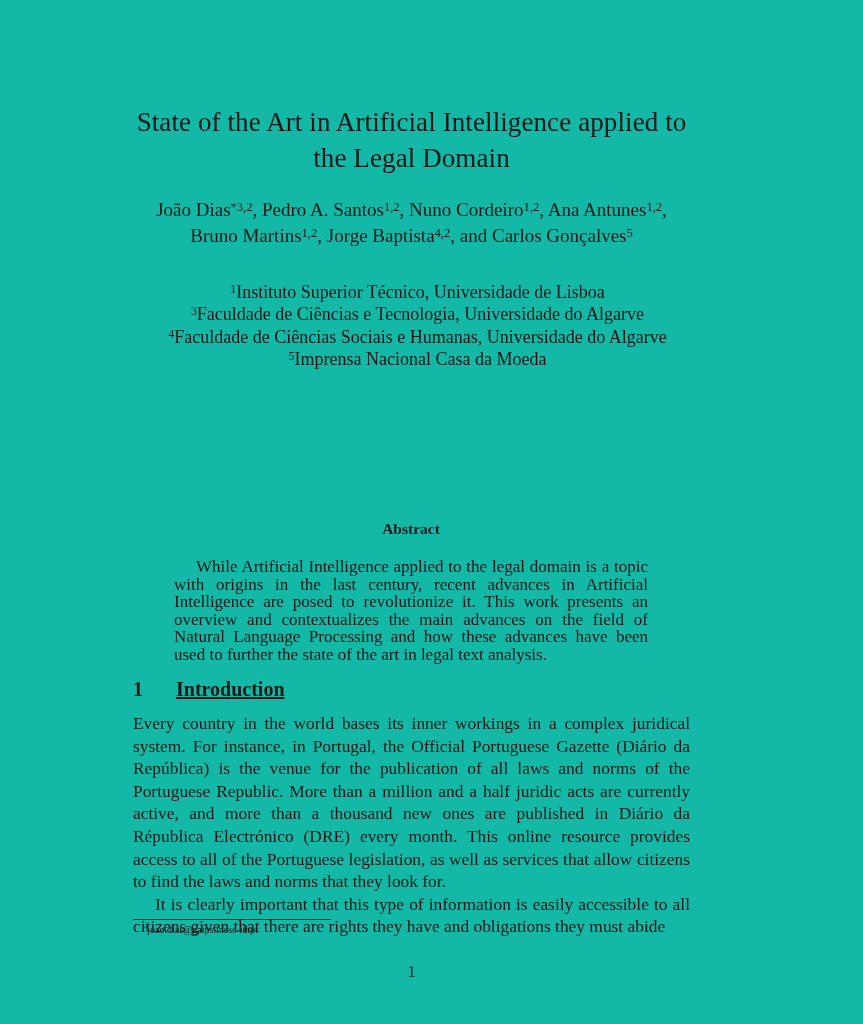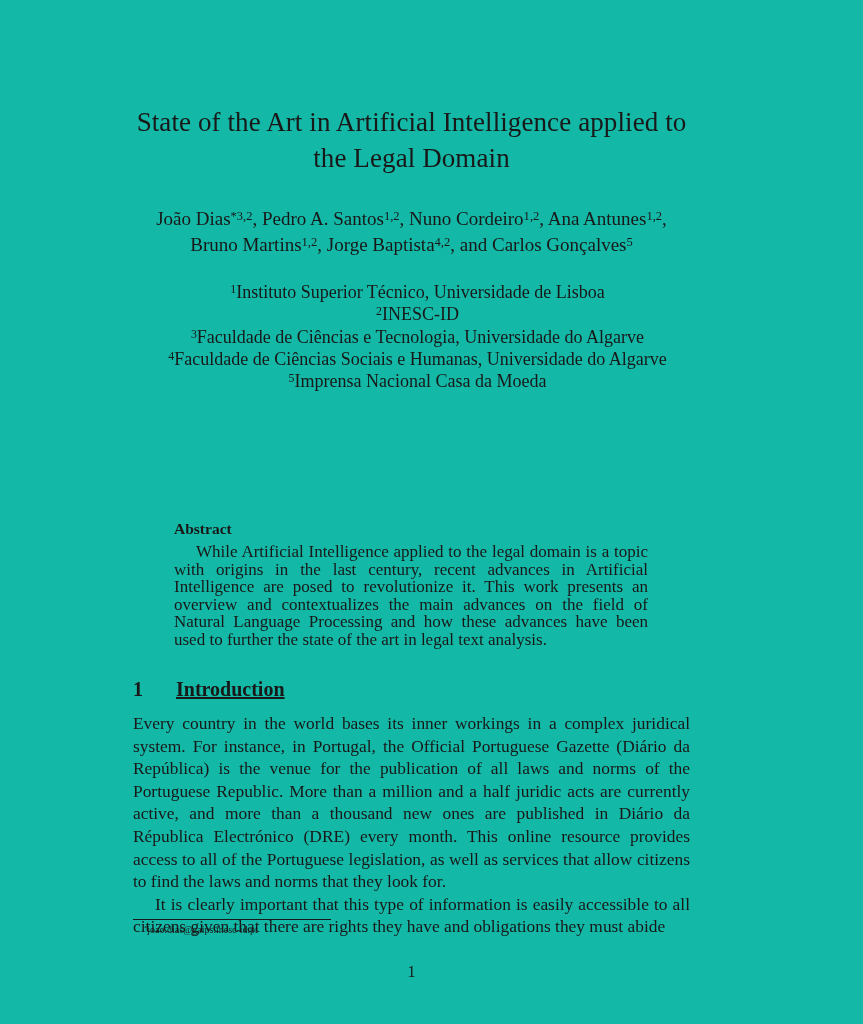--- a/index.html
+++ b/index.html
@@ -33,21 +33,21 @@
     width: 557px;
     text-align: center;
     font-size: 27px;
     line-height: 36px;
     letter-spacing: 0.1px;
   }
 
   
   .authors {
     position: absolute;
-    top: 206px;
+    top: 197px;
     left: 155px;
     width: 513px;
     text-align: center;
     font-size: 19px;
     line-height: 26px;
   }
   .authors sup, .affil sup, .footnote sup {
     font-size: 0.66em;
     vertical-align: 0.42em;
     line-height: 0;
@@ -76,24 +76,25 @@
   }
 
   
   .abstract-block {
     position: absolute;
     top: 519px;
     left: 174px;
     width: 474px;
   }
   .abstract-heading {
+    text-align: center;
     font-weight: bold;
     font-size: 15.5px;
     line-height: 19px;
-    margin-bottom: 5px;
+    margin-bottom: 20px;
   }
   .abstract-body {
     font-size: 17px;
     line-height: 17.6px;
     text-align: justify;
     text-indent: 22px;
     hyphens: manual;
   }
 
   
@@ -155,21 +156,20 @@
 <body>
 
 <div class="page">
 
   <div class="title">State of the Art in Artificial Intelligence applied to the Legal Domain</div>
 
   <div class="authors"><span>João Dias</span><sup>*3,2</sup><span>, </span><span>Pedro A. Santos</span><sup>1,2</sup><span>, </span><span>Nuno Cordeiro</span><sup>1,2</sup><span>, </span><span>Ana Antunes</span><sup>1,2</sup><span>, </span><span>Bruno Martins</span><sup>1,2</sup><span>, </span><span>Jorge Baptista</span><sup>4,2</sup><span>, and </span><span>Carlos Gonçalves</span><sup>5</sup></div>
 
   <div class="affiliations">
     <span class="affil"><sup>1</sup><span>Instituto Superior Técnico, Universidade de Lisboa</span></span>
-    <span class="affil"><sup>2</sup><span>INESC-ID</span></span>
     <span class="affil"><sup>3</sup><span>Faculdade de Ciências e Tecnologia, Universidade do Algarve</span></span>
     <span class="affil"><sup>4</sup><span>Faculdade de Ciências Sociais e Humanas, Universidade do Algarve</span></span>
     <span class="affil"><sup>5</sup><span>Imprensa Nacional Casa da Moeda</span></span>
   </div>
 
 
   <div class="abstract-block">
     <div class="abstract-heading">Abstract</div>
     <div class="abstract-body">While Artificial Intelligence applied to the legal domain is a topic with origins in the last century, recent advances in Artificial Intelligence are posed to revolutionize it. This work presents an overview and contextualizes the main advances on the field of Natural Language Processing and how these advances have been used to further the state of the art in legal text analysis.</div>
   </div>

